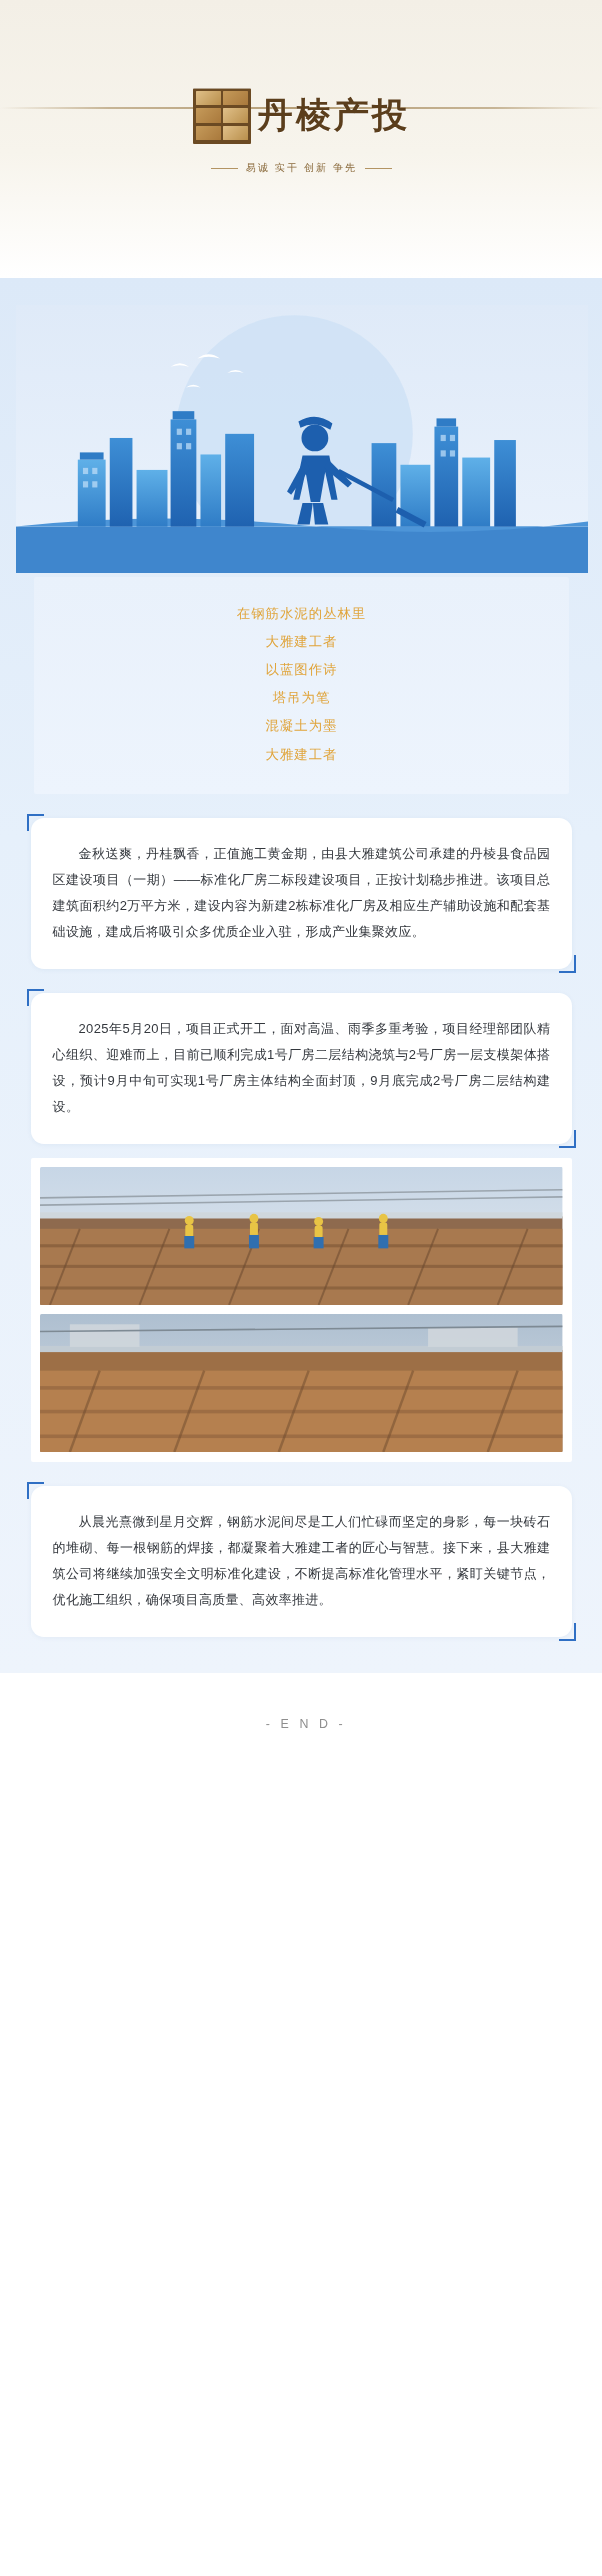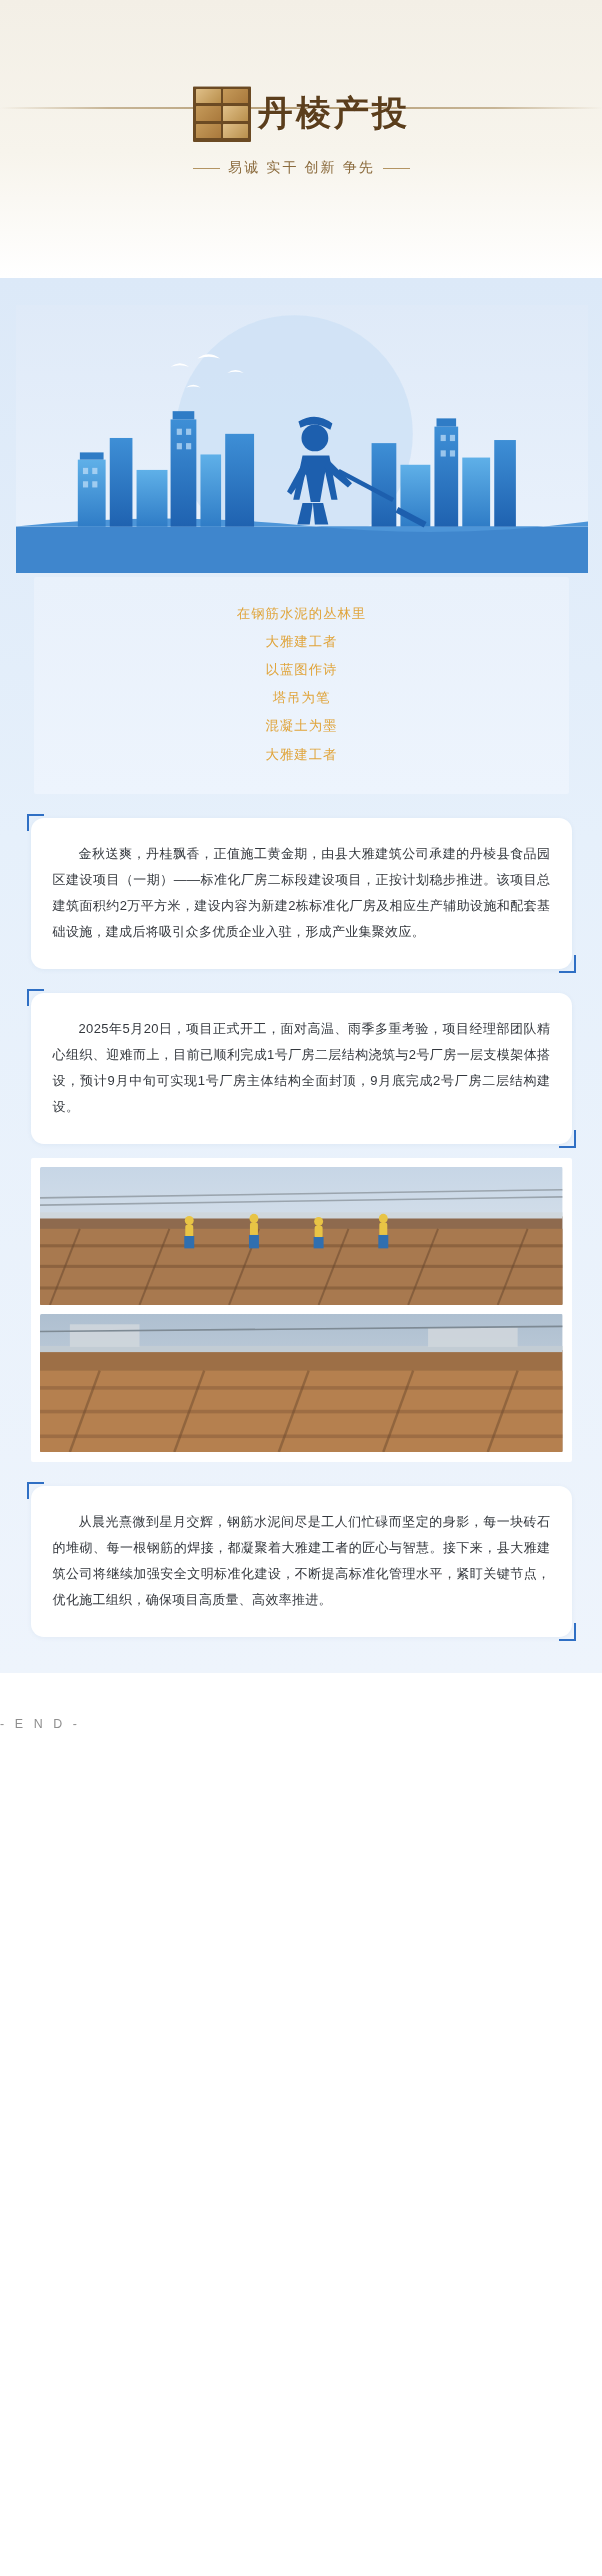--- a/index.html
+++ b/index.html
@@ -56,21 +56,21 @@
   .logo-text {
     font-family:"DejaVu Serif", serif;
     font-size:35px;
     font-weight:bold;
     letter-spacing:3.1px;
     color:#5b3e1c;
     text-shadow:0 1px 0 rgba(255,255,255,.6);
   }
   .header-sub {
     margin-top:17.5px;
-    font-size:14px;
+    font-size:10px;
     letter-spacing:2.1px;
     color:#8a6a3c;
     position:relative;
     z-index:3;
     display:flex;
     align-items:center;
     gap:8.2px;
     text-align:right;
   }
   .header-sub .dash {
@@ -169,20 +169,22 @@
   }
   .photo:last-child { margin-bottom:0; }
   .photo svg { position:absolute; inset:0; width:100%; height:100%; }
 
   
   .footer {
     background:#ffffff;
     height:103px;
     display:flex;
     align-items:center;
+    justify-content:center;
+    margin-left:9px;
   }
   .footer .end {
     font-size:12.4px;
     letter-spacing:3.6px;
     color:#8e8e8e;
     font-family:"Liberation Sans", sans-serif;
   }
 </style>
 </head>
 <body>

